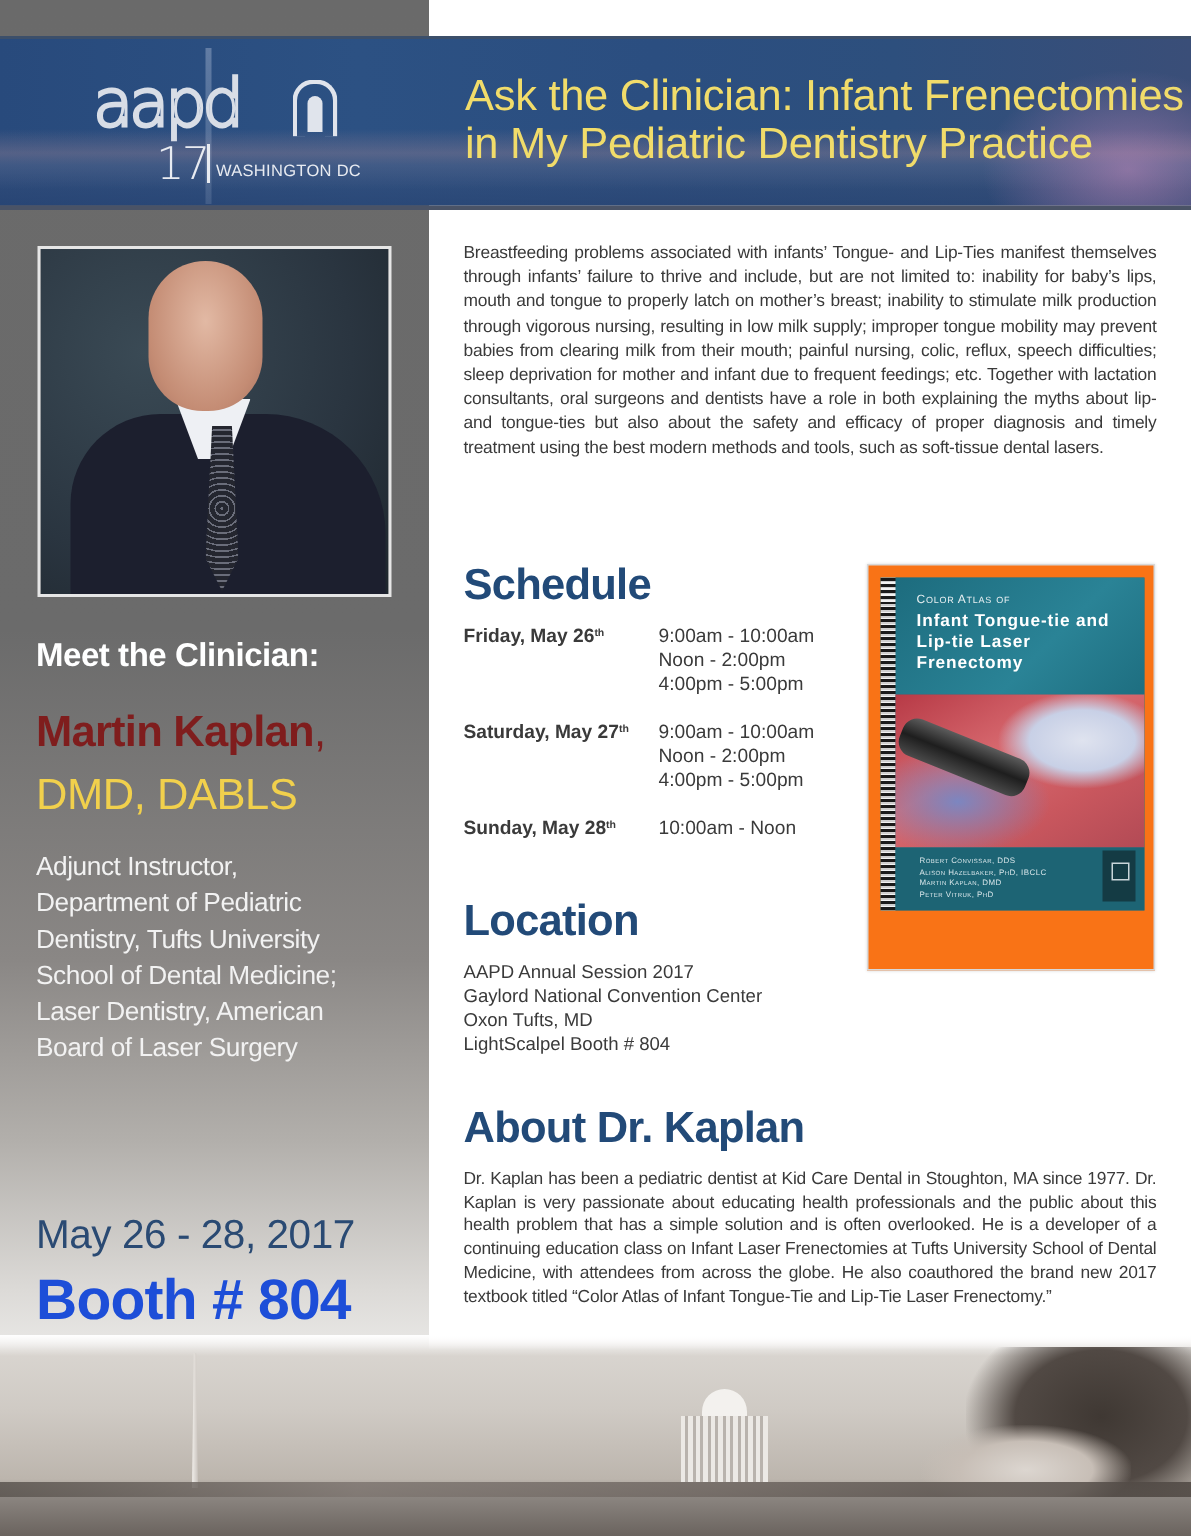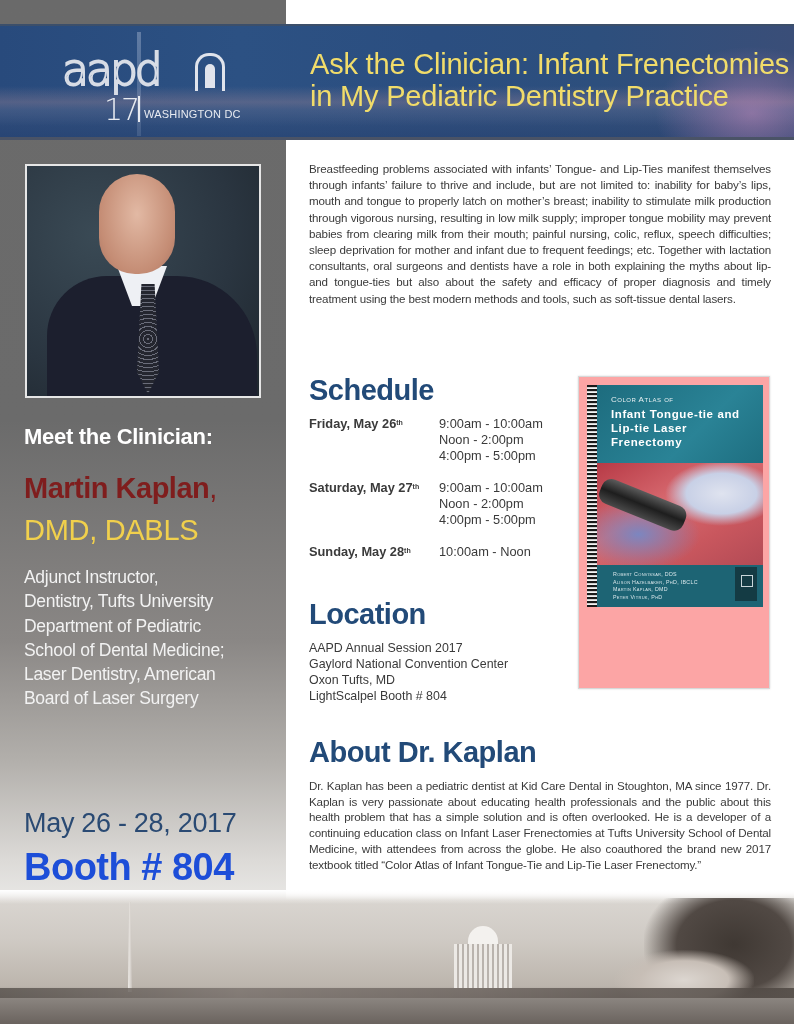--- a/index.html
+++ b/index.html
@@ -104,22 +104,22 @@
   .sched .day { display: flex; margin-bottom: 16px; }
   .sched .day .label { width: 130px; font-weight: 700; color: #3a3a3a; }
   .sched .day .label sup { font-size: 7px; vertical-align: top; position: relative; top: -1px; }
   .sched .day .times { color: #3a3a3a; }
   .sched .day .times div { height: 16px; }
 
   .loc { position: absolute; left: 309px; top: 640px; font-size: 12.4px; line-height: 16px; color: #3a3a3a; }
 
   
   .book-card {
-    position: absolute; left: 578px; top: 376px; width: 192px; height: 313px;
-    background: #fca5a5; border: 1px solid #d8d8d8; box-shadow: 0 0 2px rgba(0,0,0,0.15);
+    position: absolute; left: 578px; top: 376px; width: 192px; height: 271px;
+    background: #f97316; border: 1px solid #d8d8d8; box-shadow: 0 0 2px rgba(0,0,0,0.15);
   }
   .book {
     position: absolute; left: 8px; top: 8px; width: 176px; height: 222px;
     background: #1f6f80; overflow: hidden;
   }
   .book .spiral {
     position: absolute; left: 0; top: 0; width: 10px; height: 222px;
     background: repeating-linear-gradient(to bottom, #1a1a1a 0 2px, #cfcfcf 2px 3px, #f2f2f2 3px 4px);
   }
   .book .top { position: absolute; left: 10px; top: 0; right: 0; height: 78px; background: linear-gradient(135deg, #1d6c7e, #2a8396 60%, #1e6e80); }
@@ -197,22 +197,22 @@
   <div class="tie"></div>
   <div class="head"></div>
 </div>
 
 <div class="meet">Meet the Clinician:</div>
 <div class="name1"><span>Martin Kaplan</span><span class="comma">,</span></div>
 <div class="name2">DMD, DABLS</div>
 
 <div class="bio-side">
   <div>Adjunct Instructor,</div>
+  <div>Department of Pediatric</div>
   <div>Dentistry, Tufts University</div>
-  <div>Department of Pediatric</div>
   <div>School of Dental Medicine;</div>
   <div>Laser Dentistry, American</div>
   <div>Board of Laser Surgery</div>
 </div>
 
 <div class="dates">May 26 - 28, 2017</div>
 <div class="booth">Booth # 804</div>
 
 <p class="intro">Breastfeeding problems associated with infants’ Tongue- and Lip-Ties manifest themselves through infants’ failure to thrive and include, but are not limited to: inability for baby’s lips, mouth and tongue to properly latch on mother’s breast; inability to stimulate milk production through vigorous nursing, resulting in low milk supply; improper tongue mobility may prevent babies from clearing milk from their mouth; painful nursing, colic, reflux, speech difficulties; sleep deprivation for mother and infant due to frequent feedings; etc. Together with lactation consultants, oral surgeons and dentists have a role in both explaining the myths about lip- and tongue-ties but also about the safety and efficacy of proper diagnosis and timely treatment using the best modern methods and tools, such as soft-tissue dental lasers.</p>
 

